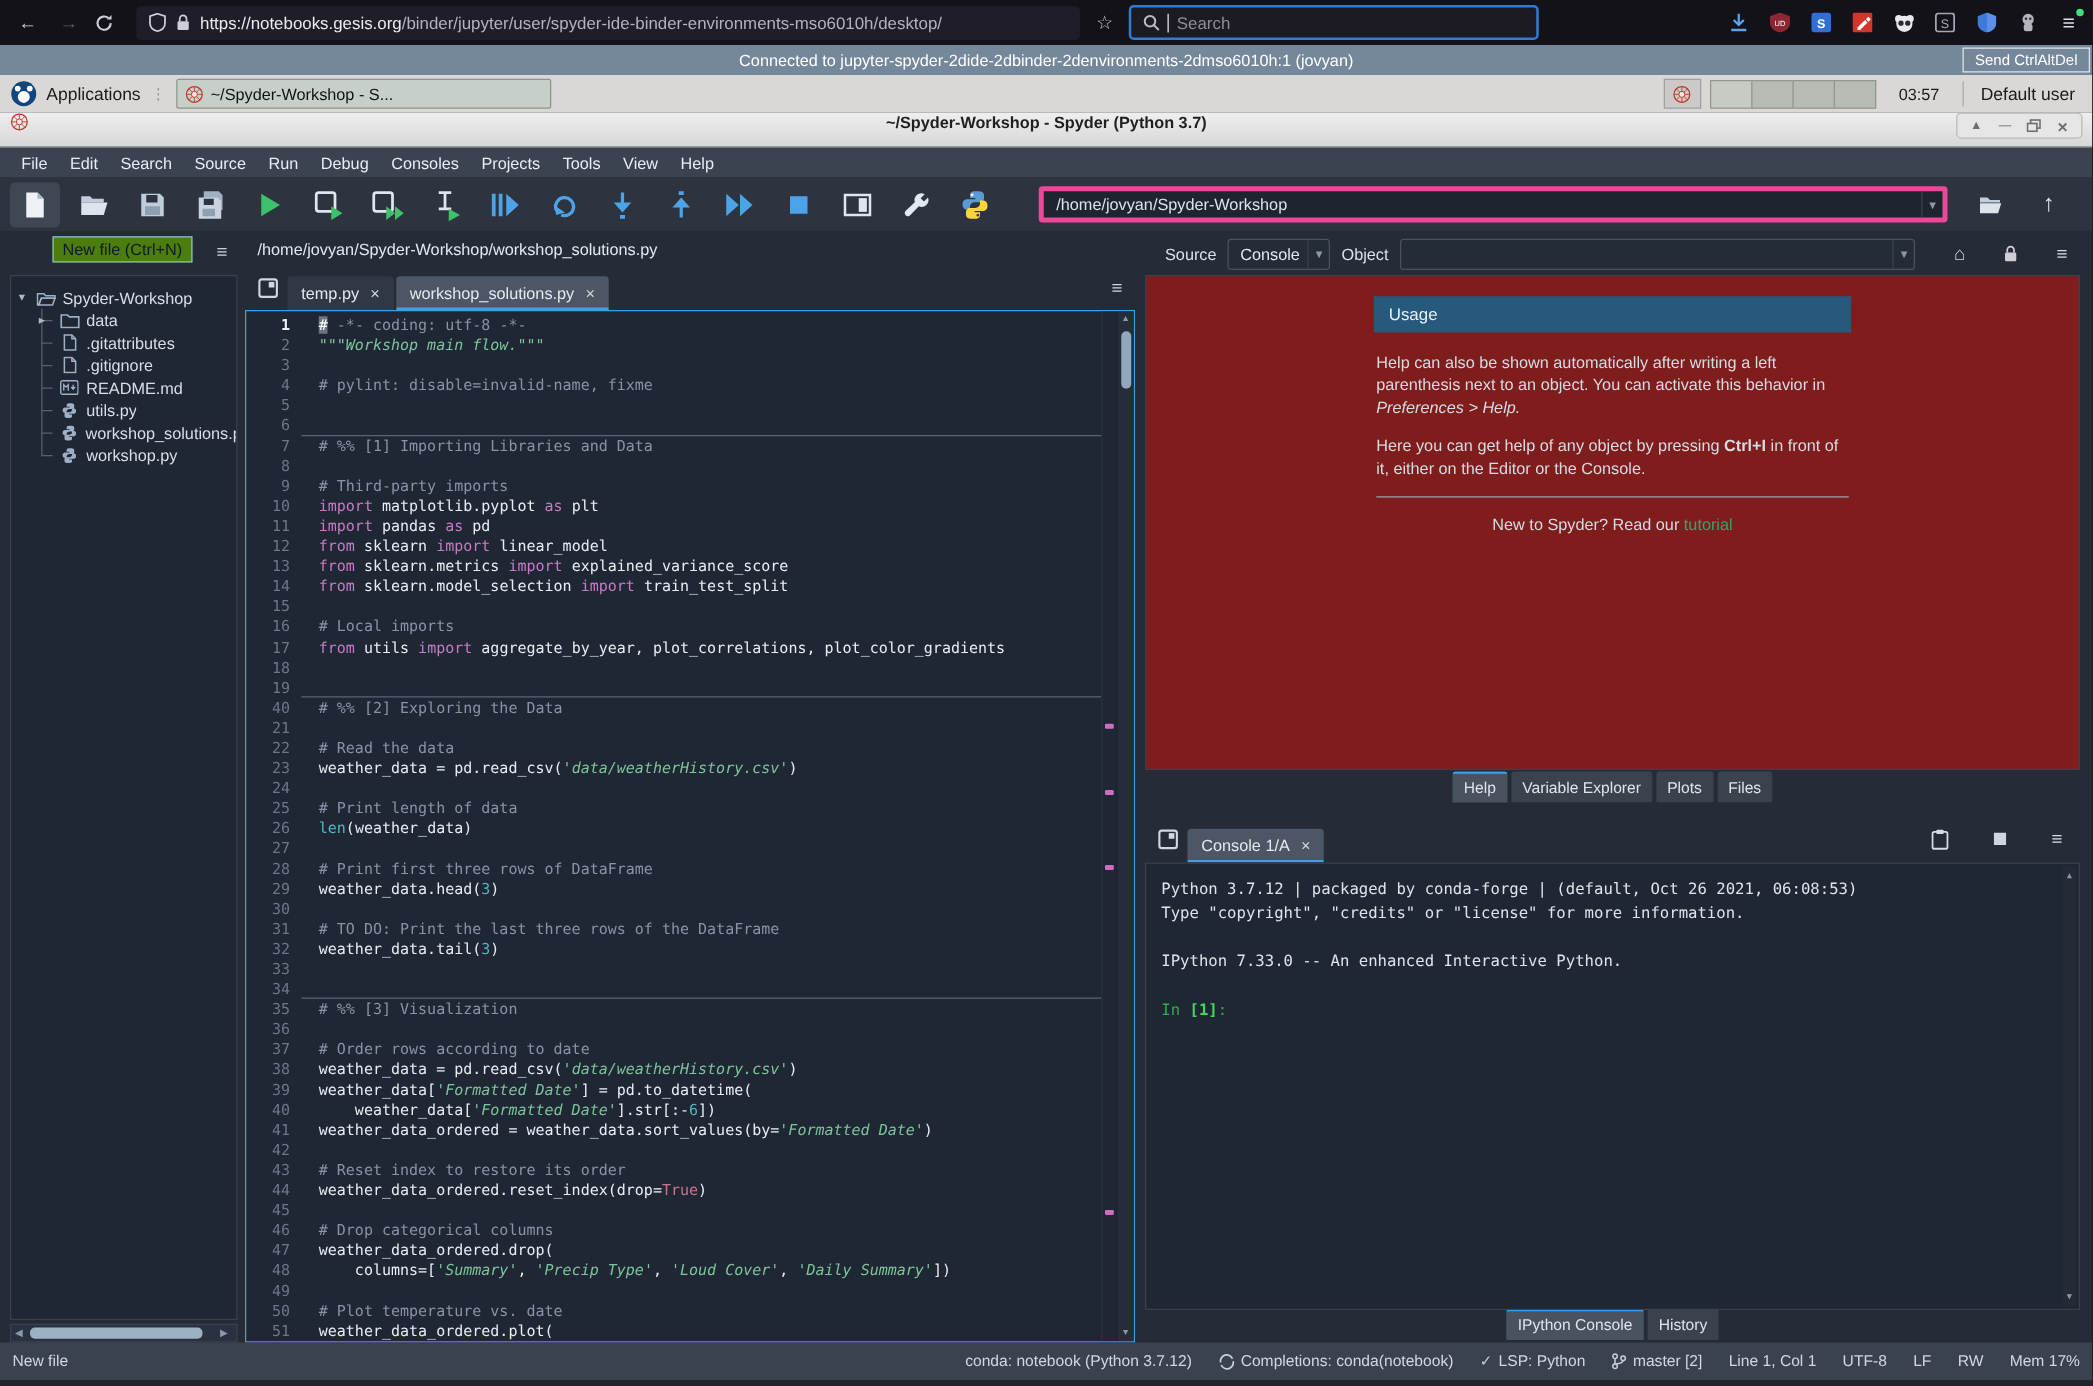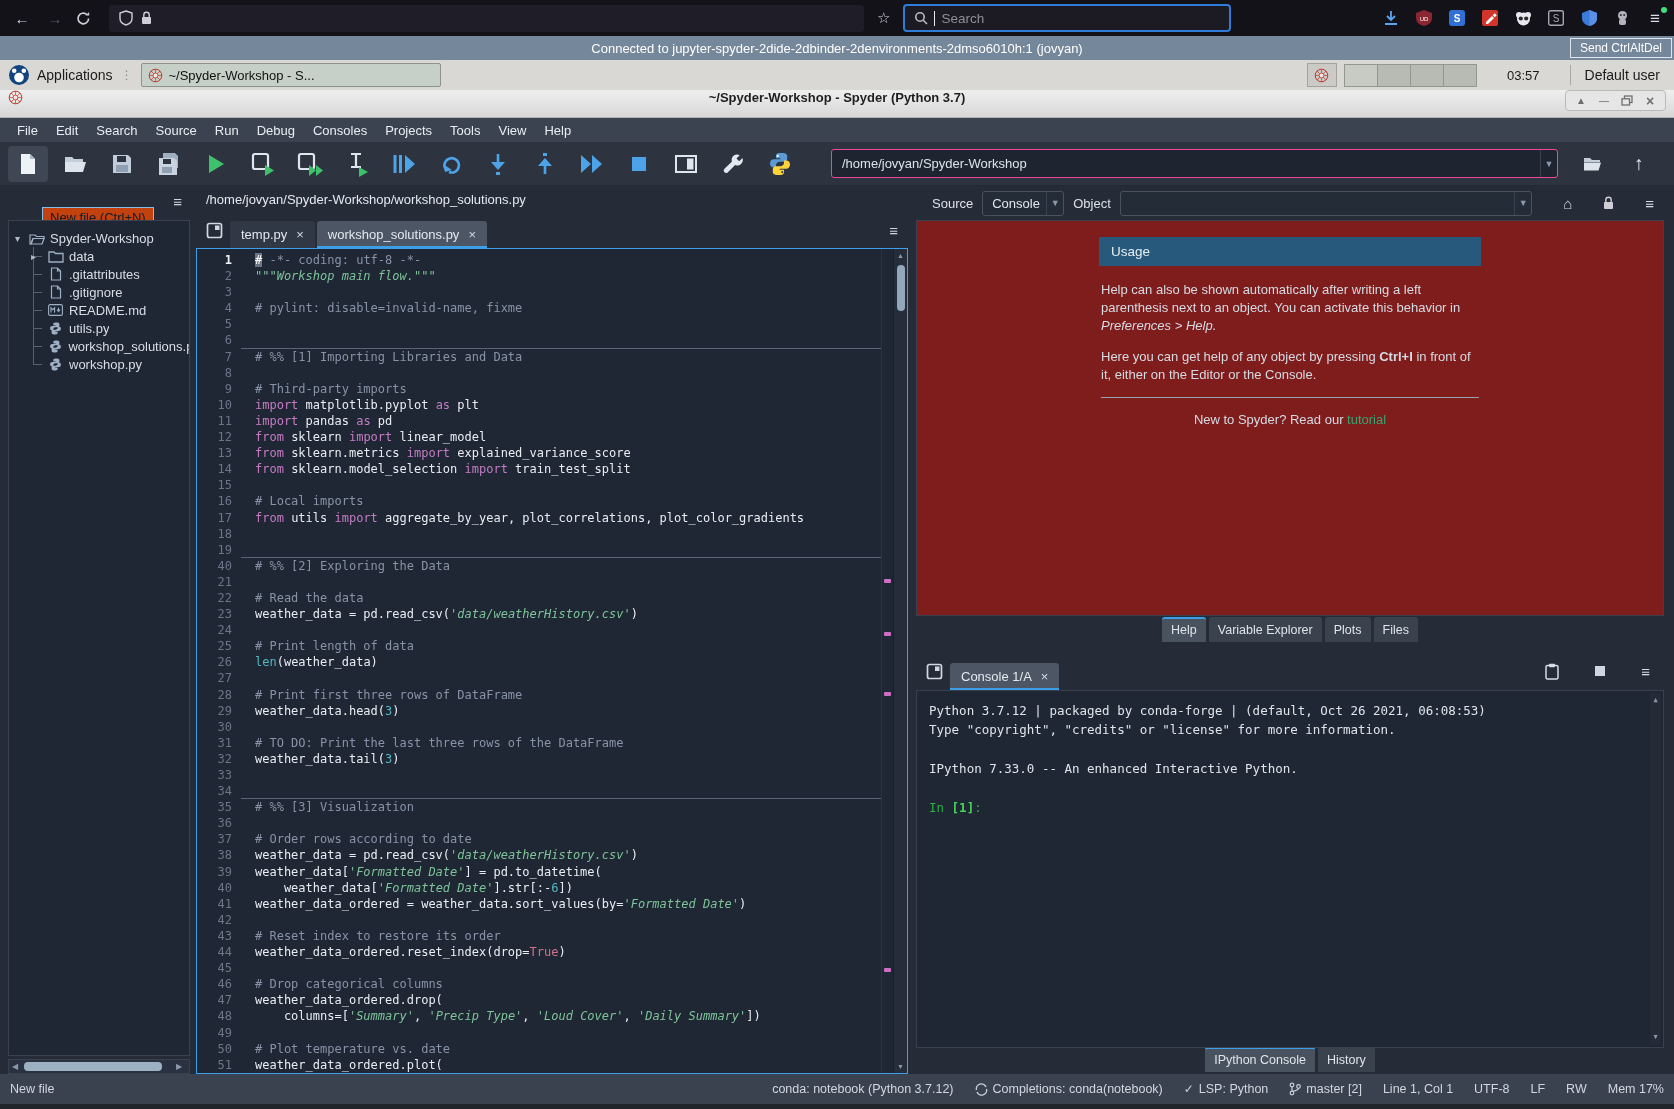--- a/index.html
+++ b/index.html
@@ -32,48 +32,48 @@
   .xfce-bar { height:30px; background:#d9d8d5; display:flex; align-items:center; padding:0 8px; gap:8px; color:#1a1a1a; font-size:14px; flex:none; }
   .apps { display:flex; align-items:center; gap:7px; }
   .grip { color:#8f8e8a; font-size:12px; }
   .task-btn { width:300px; height:24px; background:#c6d0c8; border:1px solid #8d948c; border-radius:2px; display:flex; align-items:center; gap:6px; padding:0 6px; font-size:13px; color:#111; }
   .task-btn .lbl { white-space:nowrap; overflow:hidden; }
   .tb-spacer { flex:1; }
   .systray { width:30px; height:24px; background:#cbcac7; border:1px solid #a3a29e; display:flex; align-items:center; justify-content:center; }
   .pager { display:flex; }
   .pager .cell { width:34px; height:23px; background:#b8bbb4; border:1px solid #94978f; margin-left:-1px; }
   .pager .cell.active { background:#c8cbc4; }
-  .clock { margin:0 22px; font-size:13px; }
+  .clock { margin:0 10px; font-size:13px; }
   .vsep { width:1px; height:20px; background:#a9a8a4; }
   .user { margin:0 6px; font-size:14px; }
 
   
   .titlebar { height:28px; background:linear-gradient(#efefef,#d7d7d7); display:flex; align-items:flex-start; padding:0 8px; position:relative; border-bottom:1px solid #b2b2b2; flex:none; }
   .wtitle { position:absolute; left:0; right:0; text-align:center; font-weight:bold; font-size:13px; color:#1f1f1f; }
   .win-controls { margin-left:auto; display:flex; gap:3px; background:#e6e6e6; border:1px solid #b9b9b9; border-radius:4px; padding:1px 5px; z-index:1; }
   .wc { width:20px; height:17px; display:flex; align-items:center; justify-content:center; color:#6f6f6f; font-size:10px; }
   .wc.close { font-size:14px; font-weight:bold; }
 
   
   .menubar { height:24px; background:#3b4350; display:flex; align-items:center; padding:0 8px; font-size:13px; color:#e9edf3; flex:none; }
   .menu-item { padding:3px 9px; }
   .toolbar { height:44px; background:#2d3440; display:flex; align-items:center; padding:0 8px; border-bottom:1px solid #222834; flex:none; }
   .tbtn { width:40px; height:36px; display:flex; align-items:center; justify-content:center; border-radius:4px; margin-right:7px; flex:none; }
   .tbtn.hl { background:#3f4755; }
-  .cwd-combo { flex:1; margin-left:24px; height:29px; background:#1e2531; border:1px solid #ec4899; border-radius:3px; display:flex; align-items:center; color:#dde3ea; font-size:13px; padding-left:10px; }
+  .cwd-combo { flex:1; margin-left:24px; height:29px; background:#1e2531; border:4px solid #ec4899; border-radius:3px; display:flex; align-items:center; color:#dde3ea; font-size:13px; padding-left:10px; }
   .combo-caret { margin-left:auto; width:17px; height:100%; border-left:1px solid #3a4250; color:#8b98aa; font-size:9px; display:flex; align-items:center; justify-content:center; }
   .toolbar .end-btn { margin-left:14px; }
 
   
   .main { height:888px; display:flex; gap:6px; padding:0 8px; background:#262c37; flex:none; }
 
   
   .lp { width:182px; display:flex; flex-direction:column; flex:none; }
   .lp-top { height:34px; position:relative; }
-  .tooltip { position:absolute; left:34px; top:21px; background:#c2410c; border:1px solid #86bce6; color:#0d1b2a; font-size:13px; padding:2px 7px; white-space:nowrap; }
+  .tooltip { position:absolute; left:34px; top:3px; background:#4d7c0f; border:1px solid #86bce6; color:#0d1b2a; font-size:13px; padding:2px 7px; white-space:nowrap; }
   .lp-burger { position:absolute; right:8px; top:7px; color:#cbd3de; font-size:15px; }
   .lp-tree { flex:1; background:#1f2734; border:1px solid #39414e; position:relative; padding-top:8px; overflow:hidden; }
   .vguide { position:absolute; left:24px; top:26px; height:117px; border-left:1px solid #566070; }
   .trow { height:18px; display:flex; align-items:center; font-size:13px; color:#d9dee6; position:relative; }
   .trow.child { padding-left:38px; }
   .trow.root { padding-left:6px; }
   .trow.child::before { content:""; position:absolute; left:24px; width:9px; top:9px; border-top:1px solid #566070; }
   .trow .caret { color:#aeb9c6; font-size:10px; width:13px; }
   .trow .caret.abs { position:absolute; left:22px; width:auto; }
   .trow .ticon { width:17px; display:flex; justify-content:center; }
@@ -166,20 +166,21 @@
           <svg width="14" height="16" viewBox="0 0 14 16">
             <path d="M7 1l6 2v5.5C13 12 10.5 14 7 15 3.5 14 1 12 1 8.5V3z" fill="none" stroke="#cfcdd8" stroke-width="1.4"></path>
           </svg>
         </span>
       <span id="ico-lock">
           <svg width="11" height="14" viewBox="0 0 11 14">
             <rect x="1" y="6" width="9" height="7" rx="1" fill="#cfcdd8"></rect>
             <path d="M2.8 6V4a2.7 2.7 0 0 1 5.4 0v2" fill="none" stroke="#cfcdd8" stroke-width="1.4"></path>
           </svg>
         </span>
+      <span class="url-text"><span class="u-main">https://</span><span class="u-main">notebooks.gesis.org</span><span class="u-dim">/binder/jupyter/user/spyder-ide-binder-environments-mso6010h/desktop/</span></span>
     </div>
     <span class="star">☆</span>
     <div class="search-box">
       <span id="ico-search">
           <svg width="14" height="14" viewBox="0 0 14 14">
             <circle cx="6" cy="6" r="4.2" fill="none" stroke="#b9bac4" stroke-width="1.6"></circle>
             <path d="M9.2 9.2L13 13" stroke="#b9bac4" stroke-width="1.6"></path>
           </svg>
         </span>
       <span class="tcaret"></span>

